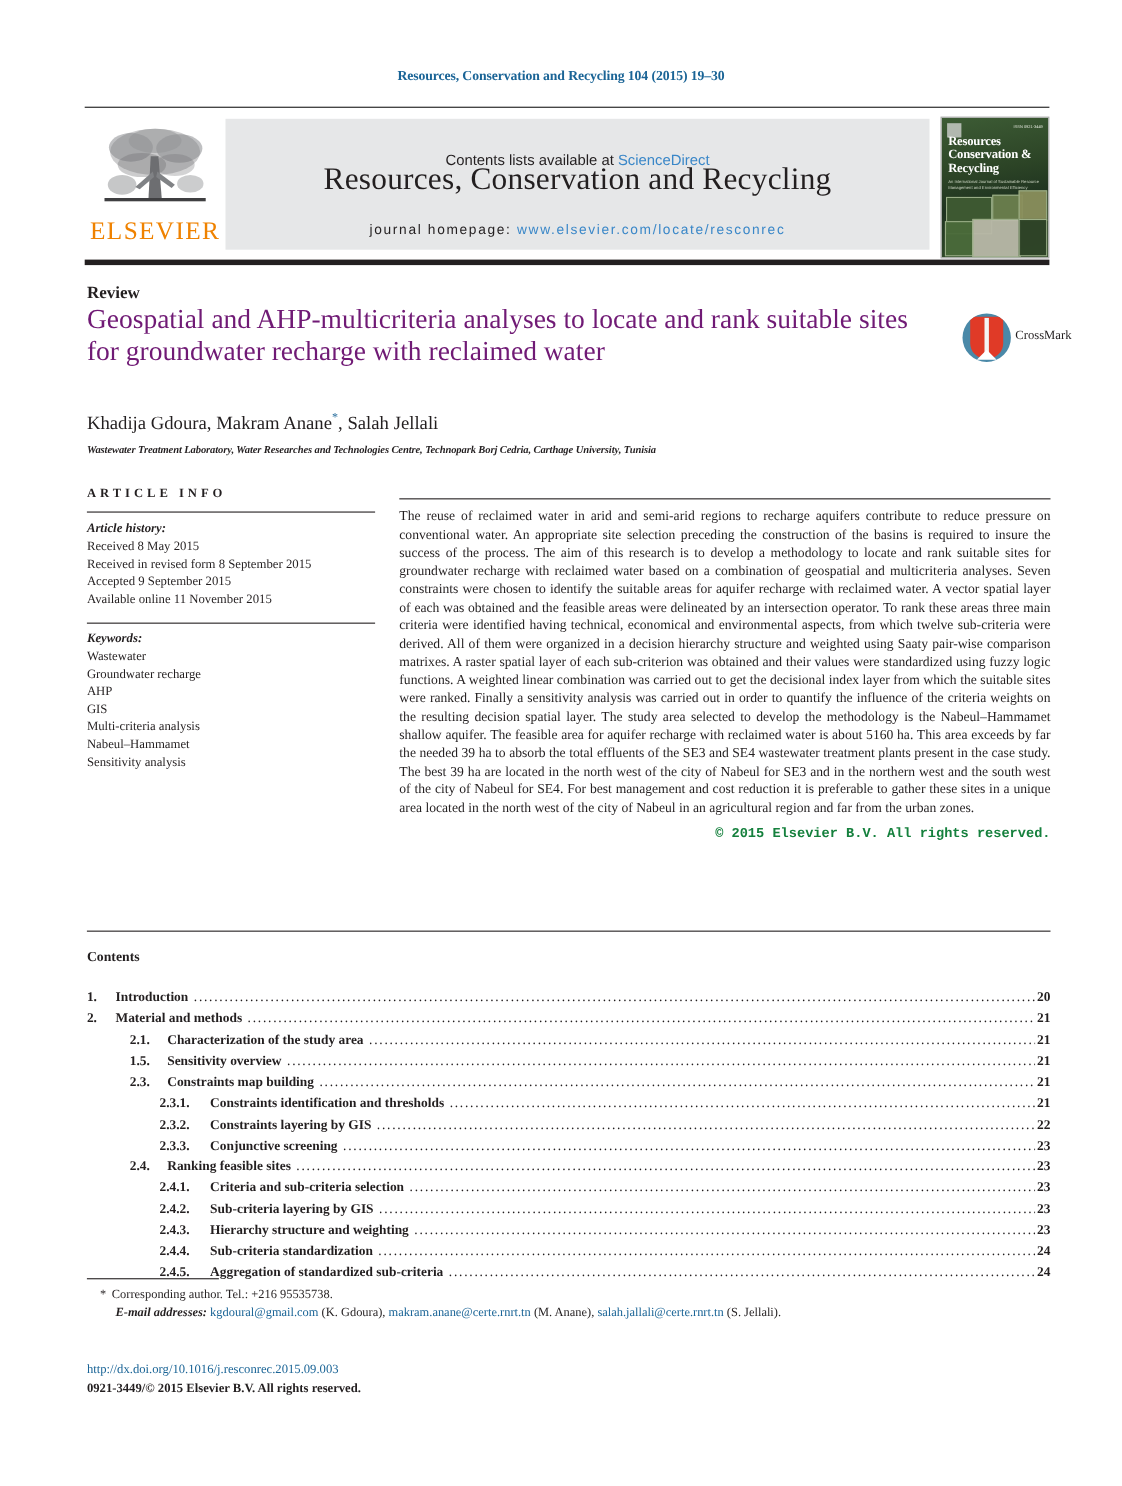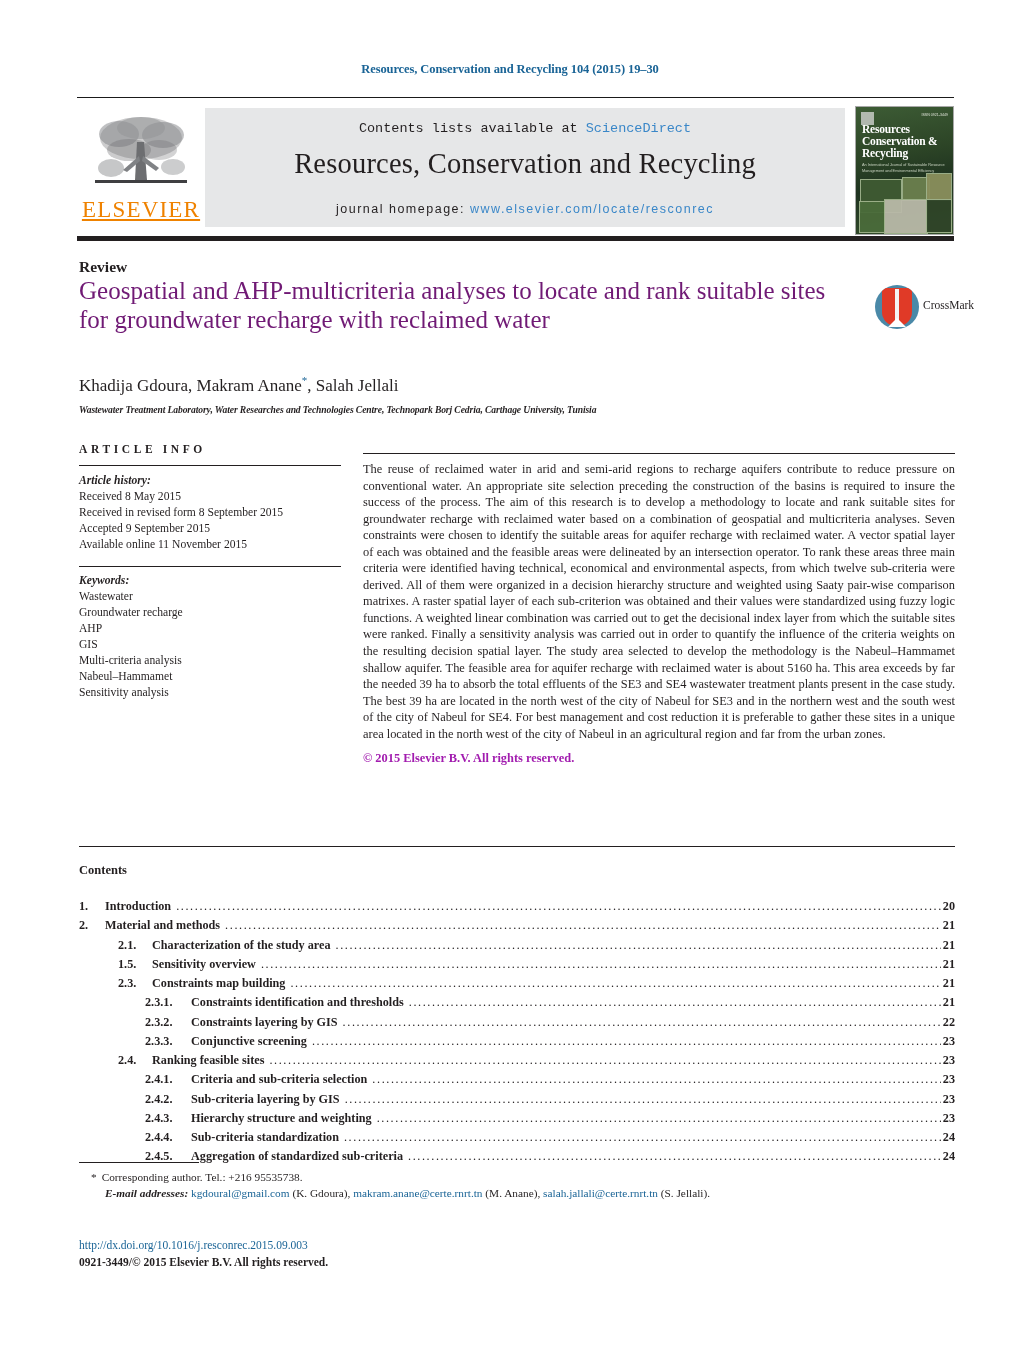--- a/index.html
+++ b/index.html
@@ -60,36 +60,35 @@
     display: block;
   }
   .elsevier-word {
     font-family: "Liberation Serif", serif;
     color: #ef8200;
     font-size: 23px;
     letter-spacing: 1.2px;
     font-weight: 400;
     line-height: 1;
     margin-top: 2px;
-    text-decoration: underline;
   }
   .journal-band {
     flex: 1 1 auto;
     background: #e6e7e8;
     height: 119px;
     margin-top: 4px;
     position: relative;
     text-align: center;
   }
   .contents-line {
     position: absolute;
-    top: 13px;
+    top: 30px;
     left: 0;
     right: 0;
-    font-family: Liberation Mono, monospace;
+    font-family: Liberation Sans, sans-serif;
     font-size: 13.5px;
     color: #231f20;
   }
   .contents-line .sd {
     color: #3a87c8;
   }
   .journal-title {
     position: absolute;
     top: 40px;
     left: 0;
@@ -309,24 +308,25 @@
   }
   .abs-body {
     font-size: 12.4px;
     line-height: 1.335;
     text-align: justify;
     color: #231f20;
     hyphens: none;
   }
   .abs-copy {
     margin-top: 9px;
-    text-align: left;
+    text-align: right;
     font-size: 12.4px;
     font-weight: bold;
-    color: #a21caf;
+    color: #15803d;
+    font-family: Liberation Mono, monospace;
   }
 
   
   .contents-rule {
     position: absolute;
     top: 846px;
     left: 79px;
     width: 876px;
     border-top: 1px solid #231f20;
   }

